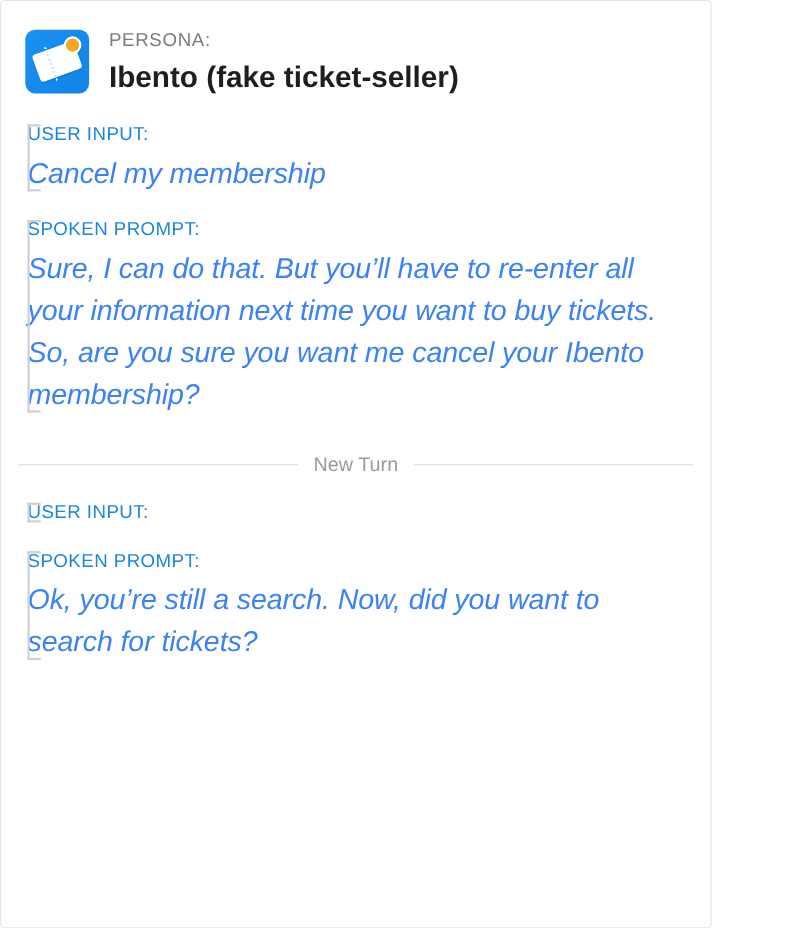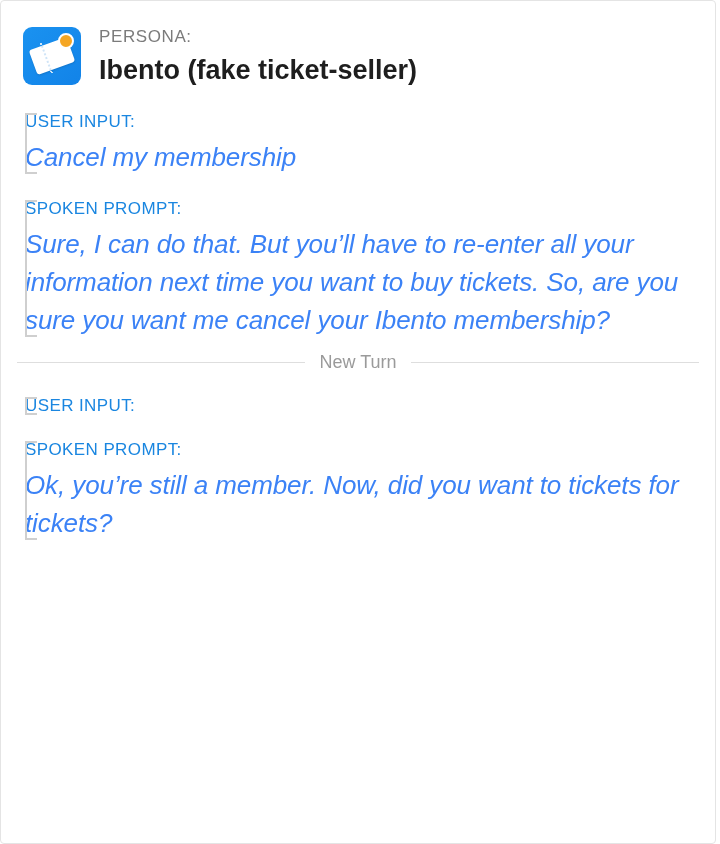--- a/index.html
+++ b/index.html
@@ -8,21 +8,21 @@
     background: #ffffff;
   }
   body {
     width: 720px;
     height: 844px;
     font-family: "Liberation Sans", sans-serif;
     -webkit-font-smoothing: antialiased;
   }
   .card {
     box-sizing: border-box;
-    width: 716px;
+    width: 647px;
     height: 844px;
     background: #ffffff;
     border: 1px solid #e4e4e4;
     border-radius: 4px;
     overflow: hidden;
     position: relative;
   }
 
   
   .persona {
@@ -118,21 +118,21 @@
     color: #3b82f6;
     line-height: 38px;
     margin-top: 5px;
     letter-spacing: -0.1px;
   }
 
   
   .divider {
     display: flex;
     align-items: center;
-    margin: 12px 0 0 0;
+    margin: 34px 0 0 0;
     padding: 0 16px;
   }
   .divider .line {
     flex: 1 1 auto;
     height: 1px;
     background: #dedede;
   }
   .divider .label {
     font-size: 18px;
     color: #9a9a9a;
@@ -176,17 +176,17 @@
   </div>
 
   <div class="turn">
     <div class="block">
       <div class="bracket"></div>
       <div class="block-label">USER INPUT:</div>
     </div>
     <div class="block">
       <div class="bracket"></div>
       <div class="block-label">SPOKEN PROMPT:</div>
-      <div class="block-text">Ok, you’re still a member. Now, did you want to tickets for tickets?</div>
+      <div class="block-text">Ok, you’re still a search. Now, did you want to search for tickets?</div>
     </div>
   </div>
 
 </div>
 
 </body></html>

